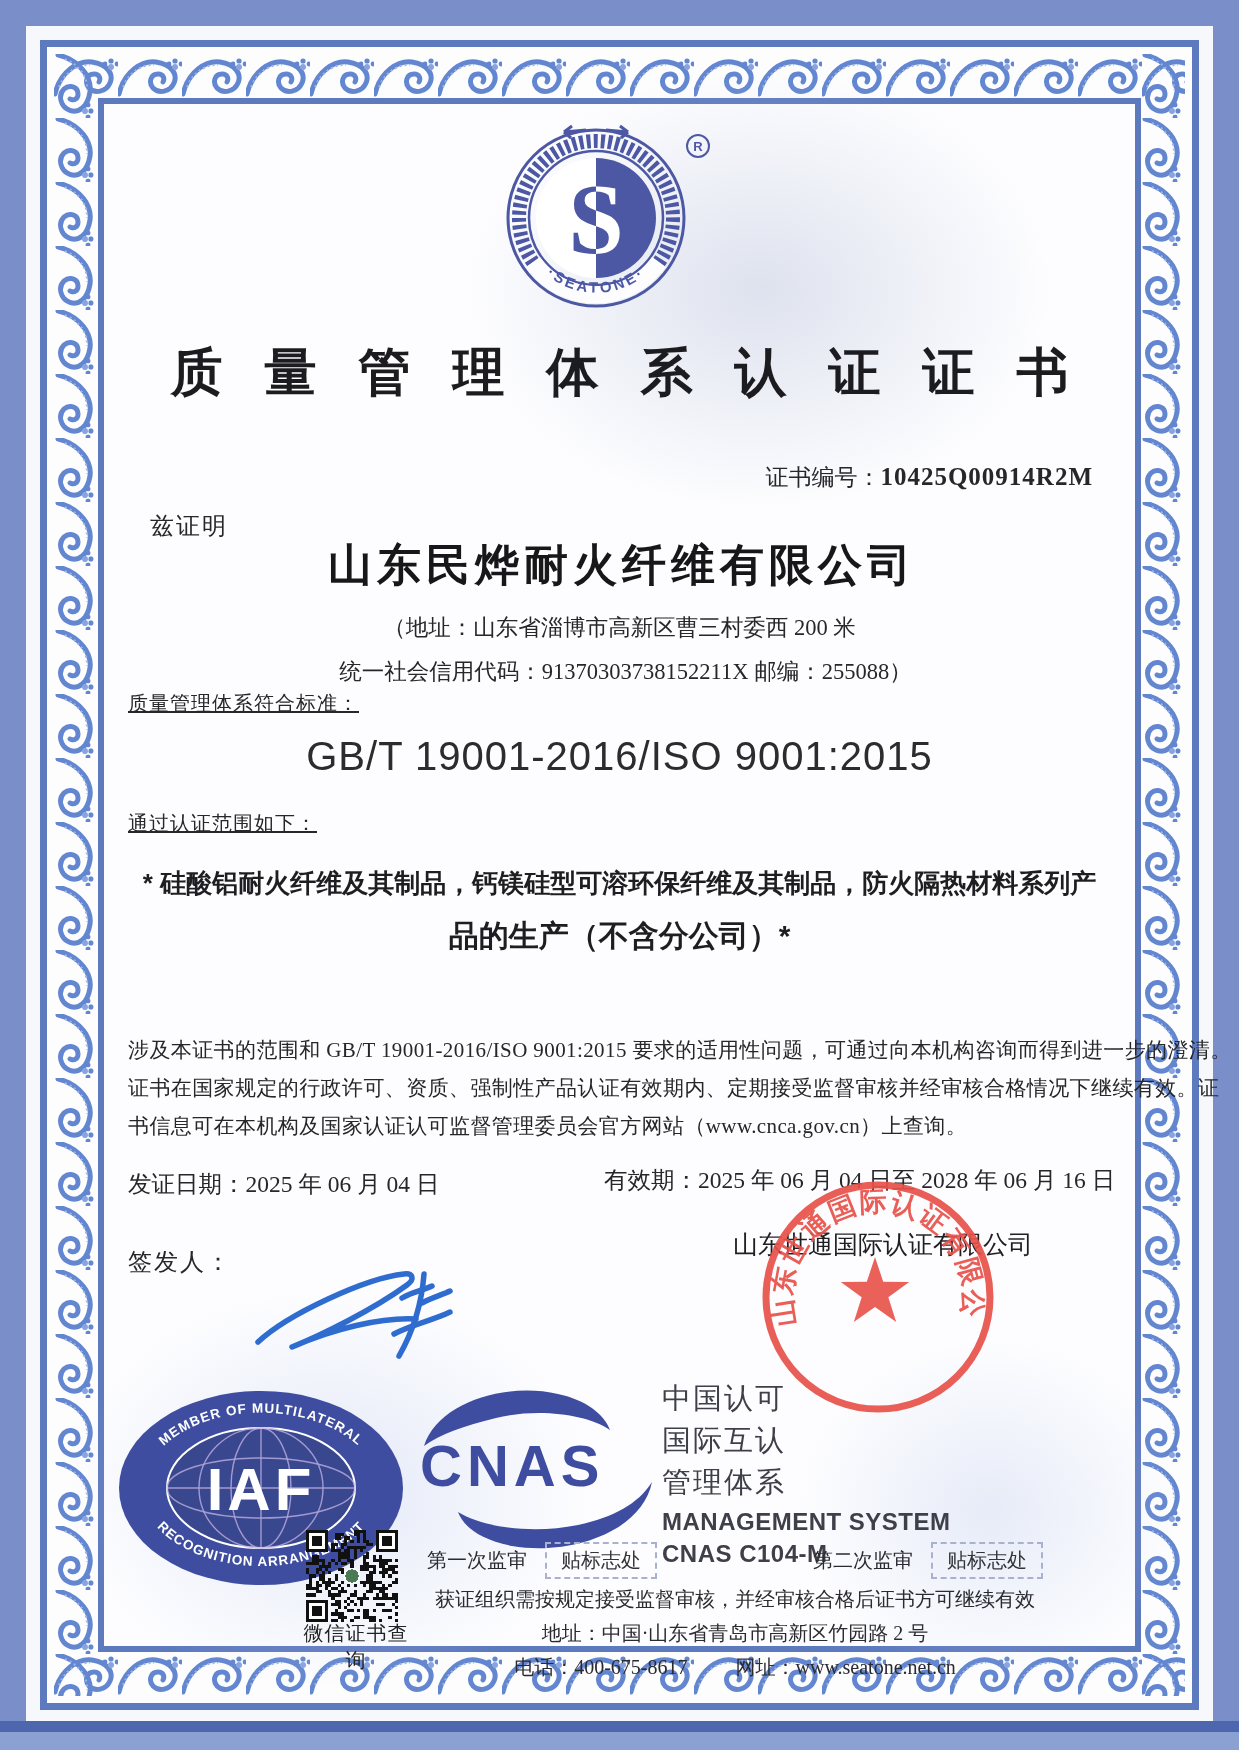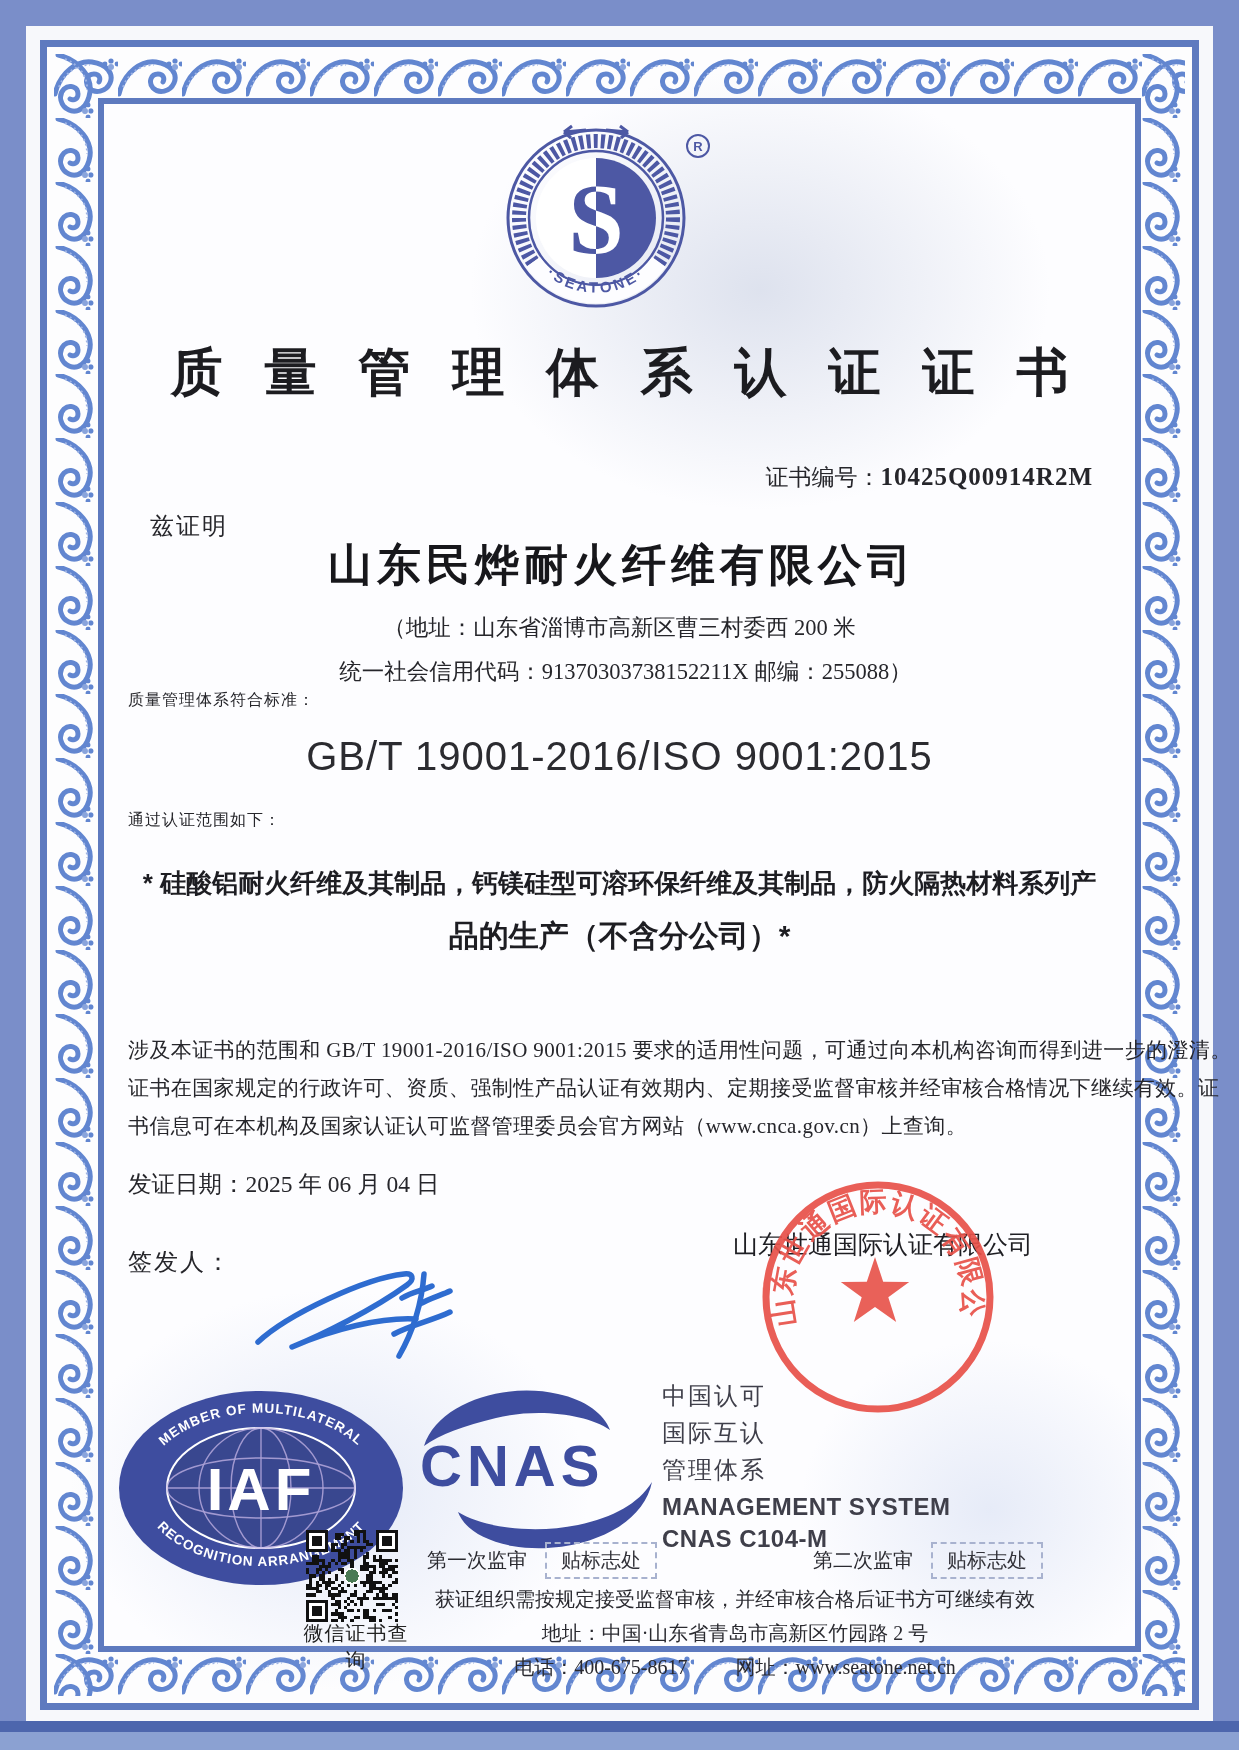--- a/index.html
+++ b/index.html
@@ -19,34 +19,34 @@
   .wm3{left:800px;top:1340px;width:380px;height:340px;background:radial-gradient(closest-side,rgba(188,202,234,.35),rgba(188,202,234,0));}
   
   .abs{position:absolute;}
   .title{left:0;right:0;top:338px;text-align:center;font-size:52px;font-weight:900;letter-spacing:42px;margin-right:-42px;color:#1c1c20;}
   .certno{right:146px;top:462px;font-size:23px;}
   .certno b{font-size:25px;font-weight:700;letter-spacing:1px;}
   .certify{left:150px;top:510px;font-size:24px;letter-spacing:2px;}
   .company{left:0;right:0;top:536px;text-align:center;font-size:44px;font-weight:900;letter-spacing:5px;margin-right:-5px;color:#17171b;}
   .addr1{left:0;right:0;top:612px;text-align:center;font-size:22.5px;}
   .addr2{left:0;right:0;top:656px;text-align:center;font-size:22.5px;padding-left:12px;}
-  .lbl{font-size:16px;letter-spacing:1px;}
+  .lbl{font-size:20px;letter-spacing:1px;text-decoration:underline;}
   .standard-lbl{left:128px;top:690px;}
   .standard{left:0;right:0;top:734px;text-align:center;font-size:40px;letter-spacing:1px;color:#2b2b30;font-family:"Liberation Sans","DejaVu Sans",sans-serif;}
   .scope-lbl{left:128px;top:810px;}
   .scope1{left:0;right:0;top:866px;text-align:center;font-size:26px;font-weight:700;font-family:"Liberation Sans","DejaVu Sans",sans-serif;color:#1d1d22;}
   .scope2{left:0;right:0;top:916px;text-align:center;font-size:30px;font-weight:700;font-family:"Liberation Sans","DejaVu Sans",sans-serif;color:#1d1d22;}
   .notice{left:128px;width:986px;font-size:21px;letter-spacing:.4px;white-space:nowrap;}
   .n1{top:1036px;} .n2{top:1074px;} .n3{top:1112px;}
   .issue-date{left:128px;top:1168px;font-size:23.5px;}
   .validity{left:604px;top:1164px;font-size:23.5px;}
   .signer{left:128px;top:1246px;font-size:24px;letter-spacing:2px;}
   .issuer{left:733px;top:1228px;font-size:25px;color:#1e1e23;}
   .cnas-block{left:662px;top:1384px;line-height:1;}
-  .cnas-block .zh{font-family:"Liberation Sans","DejaVu Sans",sans-serif;font-size:24px;color:#3f3f4a;margin-bottom:13px;letter-spacing:2px;}
+  .cnas-block .zh{font-family:"Liberation Sans","DejaVu Sans",sans-serif;font-size:29px;color:#3f3f4a;margin-bottom:13px;letter-spacing:2px;}
   .cnas-block .en{font-family:"Liberation Sans","DejaVu Sans",sans-serif;font-size:24px;font-weight:700;color:#3f3f4a;margin-bottom:8px;letter-spacing:.5px;}
   .qr-caption{left:296px;top:1620px;width:120px;text-align:center;font-size:20px;letter-spacing:1px;color:#222;}
   .footer-rows{left:380px;top:1542px;width:710px;font-size:20px;color:#2a2a30;}
   .fr{display:flex;justify-content:center;align-items:center;margin-bottom:7px;}
   .fr1{gap:18px;}
   .sticker-box{border:2px dashed #a8b2cf;padding:3px 14px;color:#33333a;}
   .fr4{gap:48px;}
   svg text{font-family:"Liberation Sans","DejaVu Sans",sans-serif;}
 </style>
 </head>
@@ -130,20 +130,21 @@
   <div class="abs addr2">统一社会信用代码：91370303738152211X 邮编：255088）</div>
   <div class="abs lbl standard-lbl">质量管理体系符合标准：</div>
   <div class="abs standard">GB/T 19001-2016/ISO 9001:2015</div>
   <div class="abs lbl scope-lbl">通过认证范围如下：</div>
   <div class="abs scope1">* 硅酸铝耐火纤维及其制品，钙镁硅型可溶环保纤维及其制品，防火隔热材料系列产</div>
   <div class="abs scope2">品的生产（不含分公司）*</div>
   <div class="abs notice n1">涉及本证书的范围和 GB/T 19001-2016/ISO 9001:2015 要求的适用性问题，可通过向本机构咨询而得到进一步的澄清。</div>
   <div class="abs notice n2">证书在国家规定的行政许可、资质、强制性产品认证有效期内、定期接受监督审核并经审核合格情况下继续有效。证</div>
   <div class="abs notice n3">书信息可在本机构及国家认证认可监督管理委员会官方网站（www.cnca.gov.cn）上查询。</div>
   <div class="abs issue-date">发证日期：2025 年 06 月 04 日</div>
+  <div class="abs validity">有效期：2025 年 06 月 04 日至 2028 年 06 月 16 日</div>
   <div class="abs signer">签发人：</div>
   <div class="abs issuer">山东世通国际认证有限公司</div>
 
   <svg class="abs" style="left:252px;top:1262px" width="215" height="100" viewBox="0 0 215 100">
     <g stroke="#2e6cd0" fill="none" stroke-width="5.5" stroke-linecap="round" stroke-linejoin="round">
       <path d="M6,80 C36,52 114,16 152,12 C161,11 163,17 155,23 C122,47 70,73 40,85 C80,67 130,55 164,57"></path>
       <path d="M150,36 C160,30 172,28 180,24"></path>
       <path d="M172,12 C170,38 163,66 147,94"></path>
       <path d="M142,72 C158,63 182,58 198,50"></path>
       <path d="M168,42 C178,36 190,33 198,29"></path>

